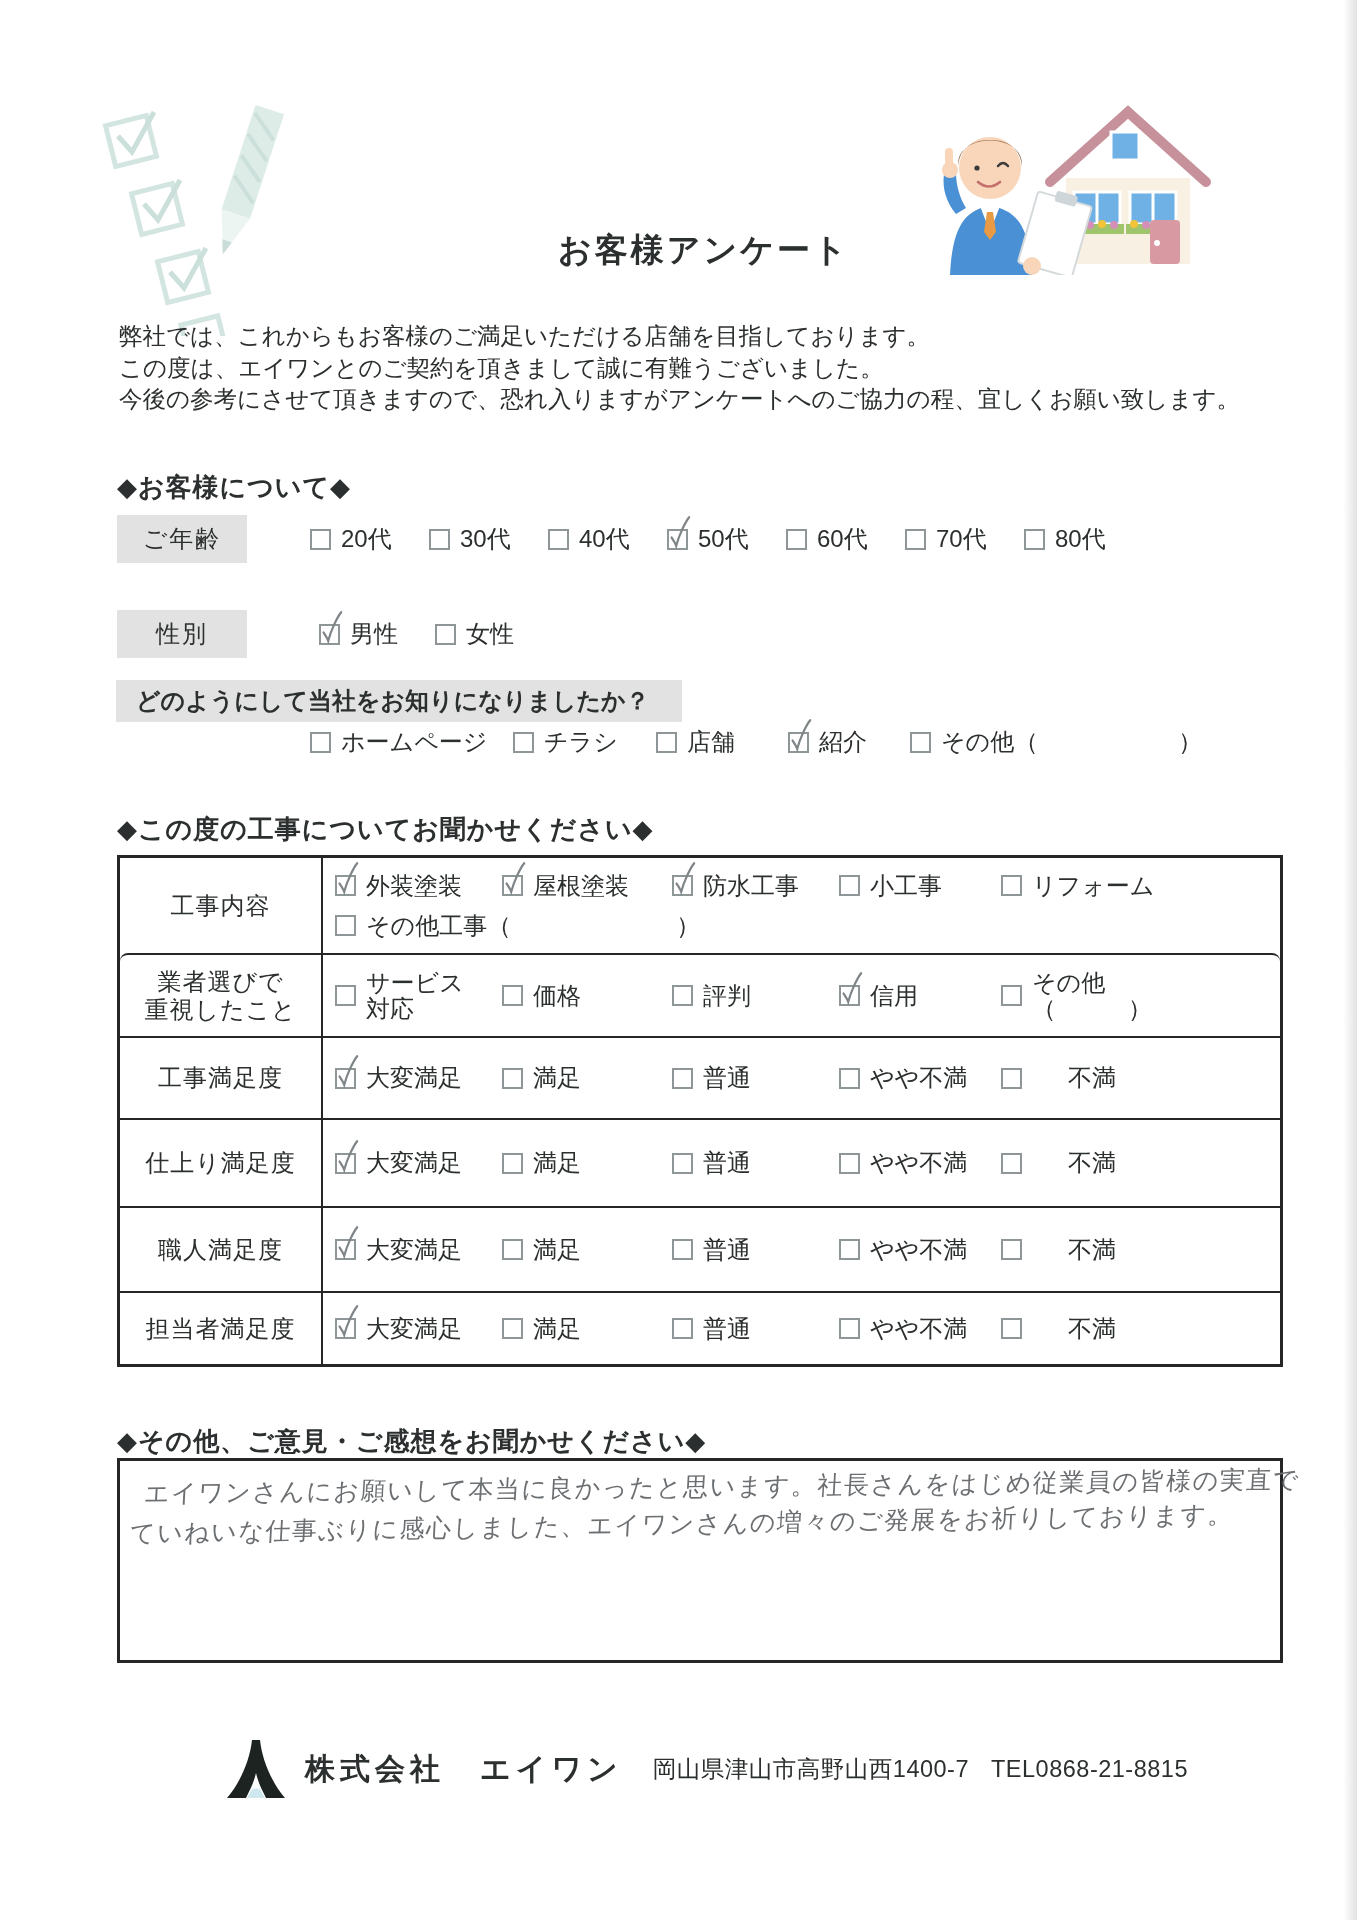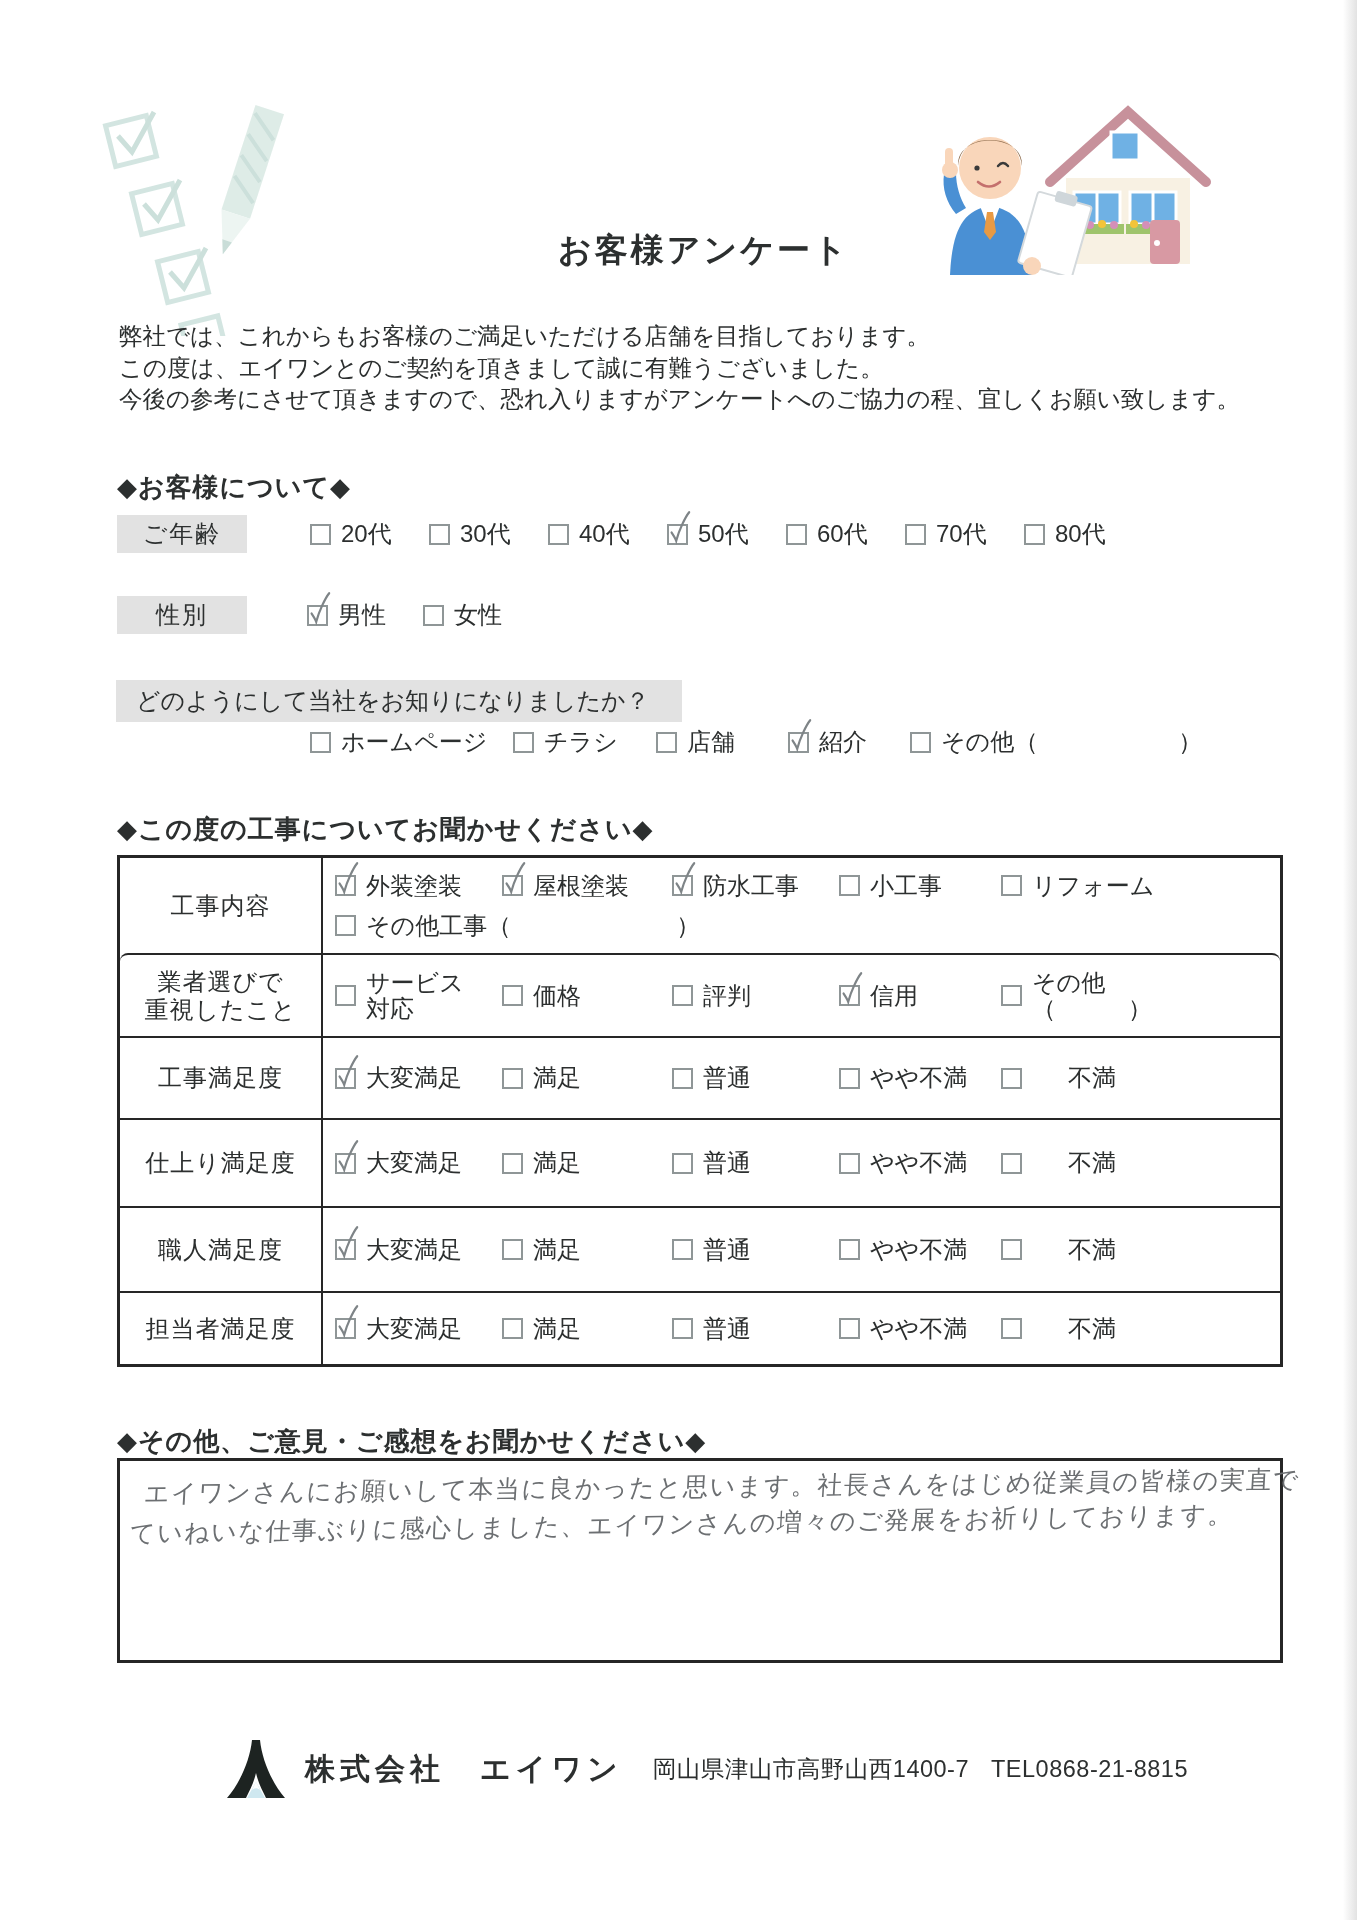--- a/index.html
+++ b/index.html
@@ -18,21 +18,21 @@
   
   .illustration{position:absolute;left:898px;top:80px;}
   
   .intro{position:absolute;left:119px;top:321px;font-size:23.5px;line-height:31.5px;}
   .intro div{white-space:nowrap;}
   
   .sec-head{position:absolute;font-size:26px;font-weight:bold;letter-spacing:1px;}
   
   .hl{background:#e2e2e2;}
   .field-row{position:absolute;left:117px;display:flex;align-items:center;}
-  .hl-label{width:130px;height:38px;display:flex;align-items:center;justify-content:center;
+  .hl-label{width:130px;height:48px;display:flex;align-items:center;justify-content:center;
     font-size:24px;letter-spacing:2px;}
   .q-bar{position:absolute;left:116px;width:566px;height:42px;display:flex;align-items:center;
     padding-left:20px;box-sizing:border-box;font-size:24px;}
   
   .opts{display:flex;align-items:center;}
   .opt{display:inline-flex;align-items:center;}
   .ol{font-size:24px;white-space:pre;}
   .ol.two{display:flex;flex-direction:column;line-height:26px;}
   .cb{position:relative;display:inline-block;width:21px;height:21px;box-sizing:border-box;
     border:2px solid #8f9697;background:#fff;margin-right:10px;flex:none;}
@@ -197,39 +197,39 @@
           <span class="cb"></span>
           <span class="ol">70代</span>
         </span>
         <span class="opt">
           <span class="cb"></span>
           <span class="ol">80代</span>
         </span>
       </div>
   </div>
 
-  <div class="field-row" style="top:596px;">
+  <div class="field-row" style="top:610px;gap:12px;">
     <div class="hl hl-label">性別</div>
     <div class="opts opts-gender">
         <span class="opt">
           <span class="cb">
             <svg class="tick" viewBox="0 0 26 38">
               <path d="M5 25 C7 28 9 31 10 34 C13 22 20 8 24 3" fill="none" stroke="#7e8487" stroke-width="2.4" stroke-linecap="round"></path>
             </svg>
           </span>
           <span class="ol">男性</span>
         </span>
         <span class="opt">
           <span class="cb"></span>
           <span class="ol">女性</span>
         </span>
       </div>
   </div>
 
-  <div class="hl q-bar" style="top:680px;">どのようにして当社をお知りになりましたか？</div>
+  <div class="hl q-bar" style="top:680px;font-weight:bold;">どのようにして当社をお知りになりましたか？</div>
   <div class="opts opts-source">
       <span class="opt">
         <span class="cb"></span>
         <span class="ol">ホームページ</span>
       </span>
       <span class="opt">
         <span class="cb"></span>
         <span class="ol">チラシ</span>
       </span>
       <span class="opt">

